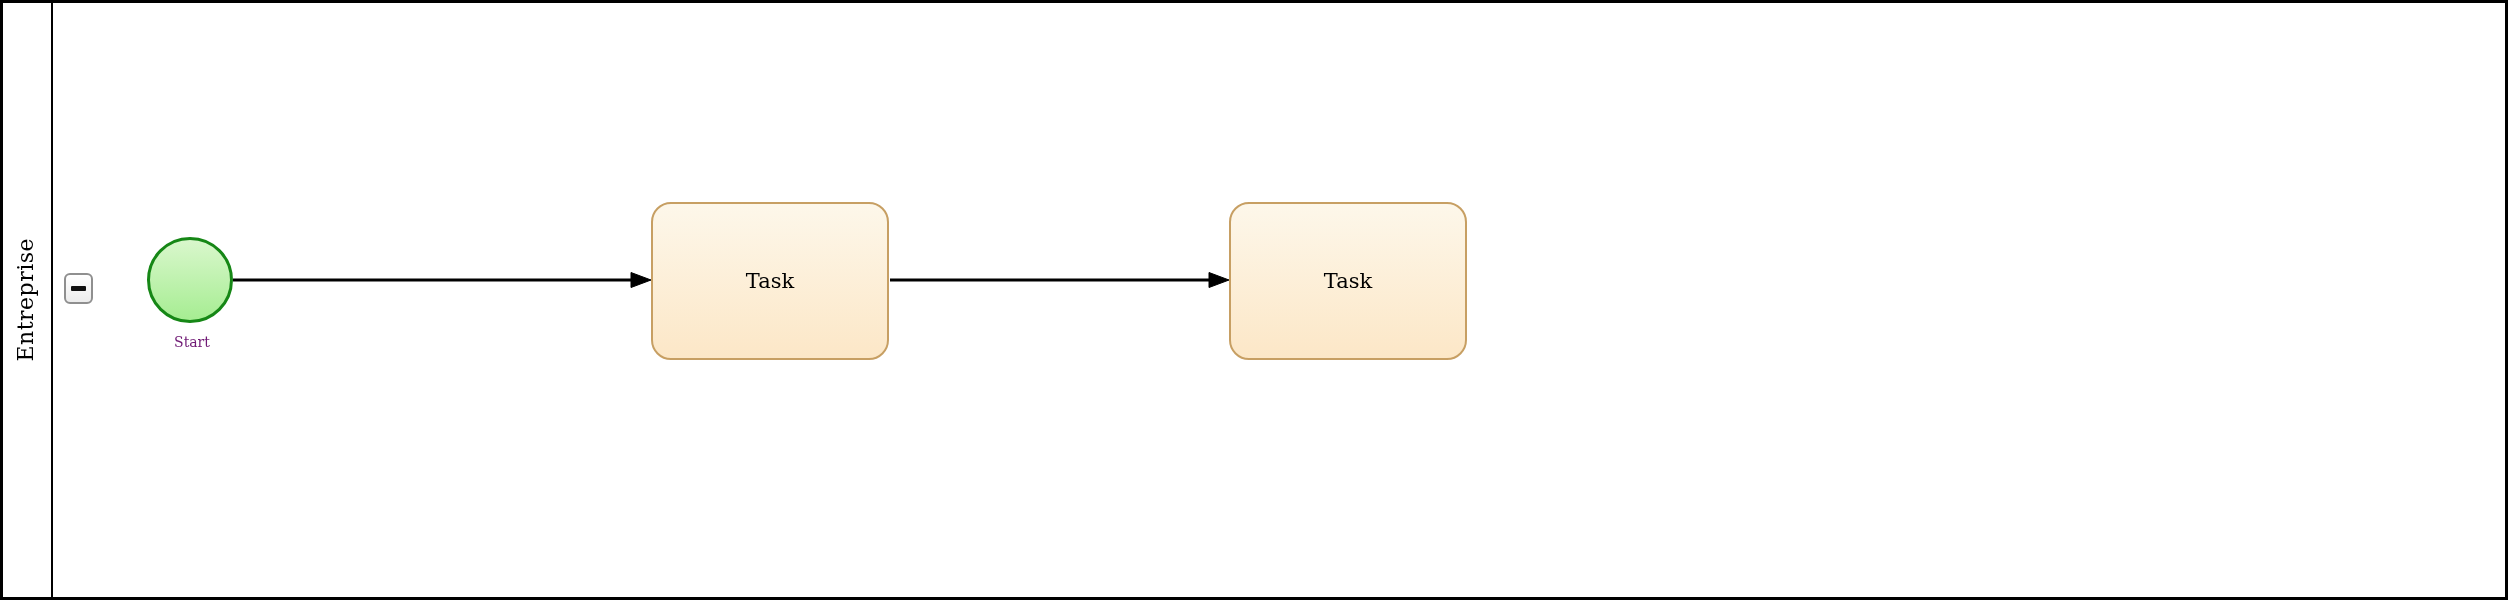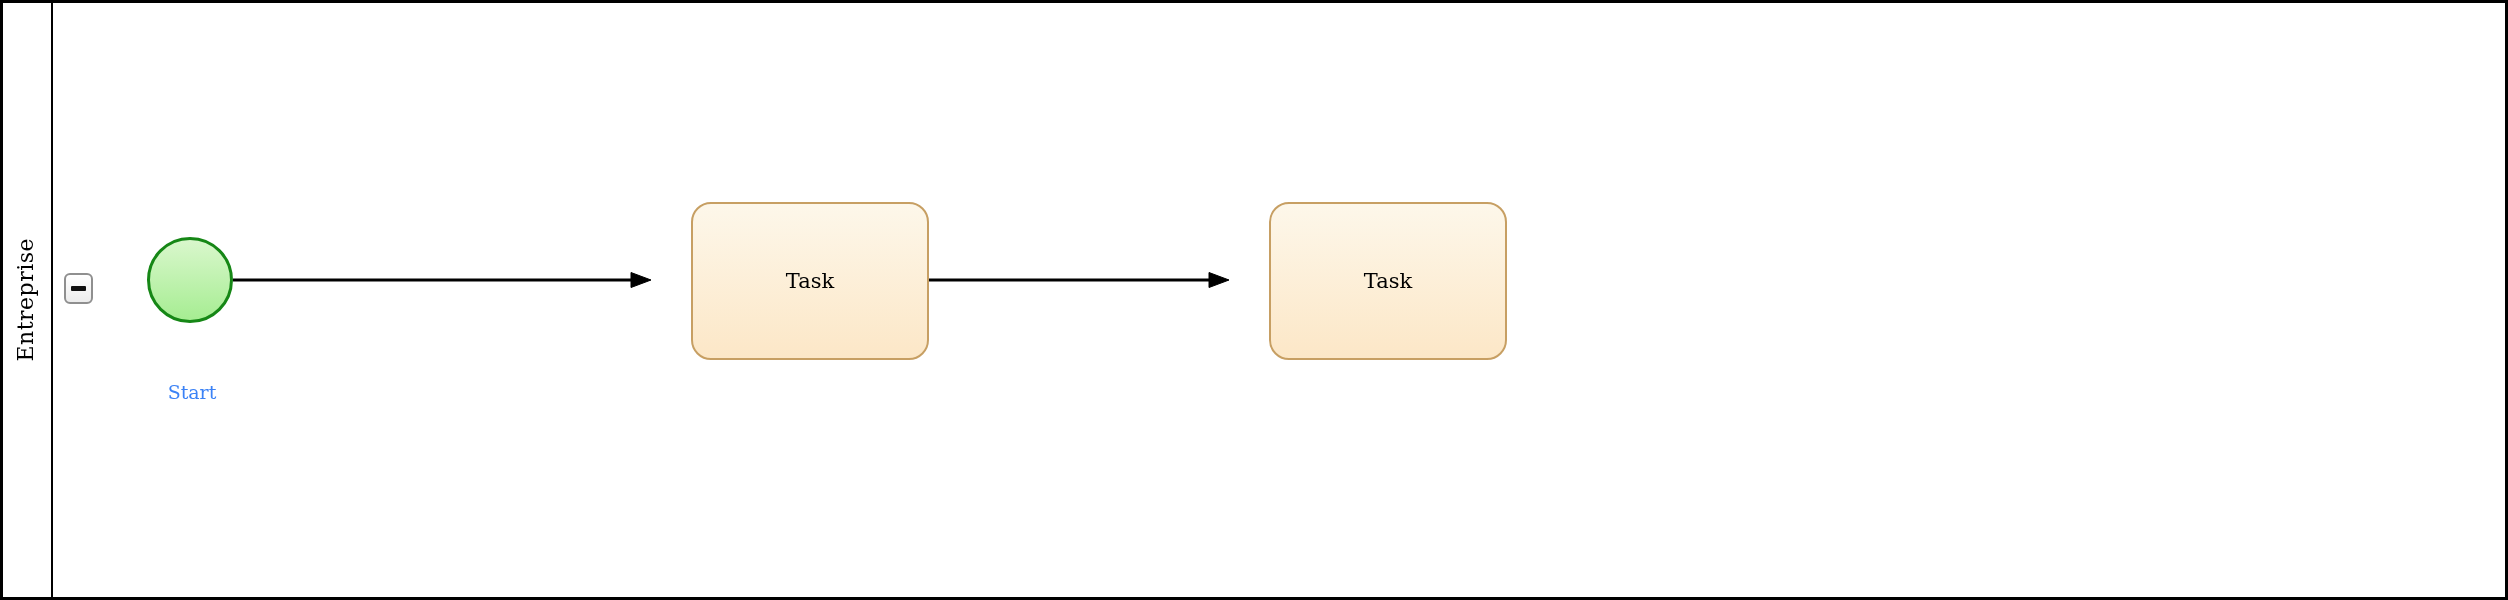--- a/index.html
+++ b/index.html
@@ -95,40 +95,38 @@
     background: linear-gradient(to bottom,
       var(--event-fill-top, #d9f7cc),
       var(--event-fill-bottom, #a6ed92));
   }
   .start-label {
     position: absolute;
     left: 130px;
     top: 334px;
     width: 124px;
     text-align: center;
-    font-size: 19px;
-    color: #3b82f6;
-    margin-top: 47px;
+    font-size: 14px;
+    color: #701a75;
   }
   
   .task {
     position: absolute;
     top: 202px;
     height: 158px;
     width: 238px;
     box-sizing: border-box;
     border: 2px solid var(--task-border, #c79f63);
     border-radius: 20px;
     background: linear-gradient(to bottom,
       var(--task-fill-top, #fdf7ea),
       var(--task-fill-bottom, #fce7c7));
     display: flex;
     align-items: center;
     justify-content: center;
-    margin-left: 40px;
   }
   .task-1 { left: 651px; }
   .task-2 { left: 1229px; }
   .task-label {
     font-size: 21px;
     color: #000;
   }
 </style>
 </head>
 <body>

